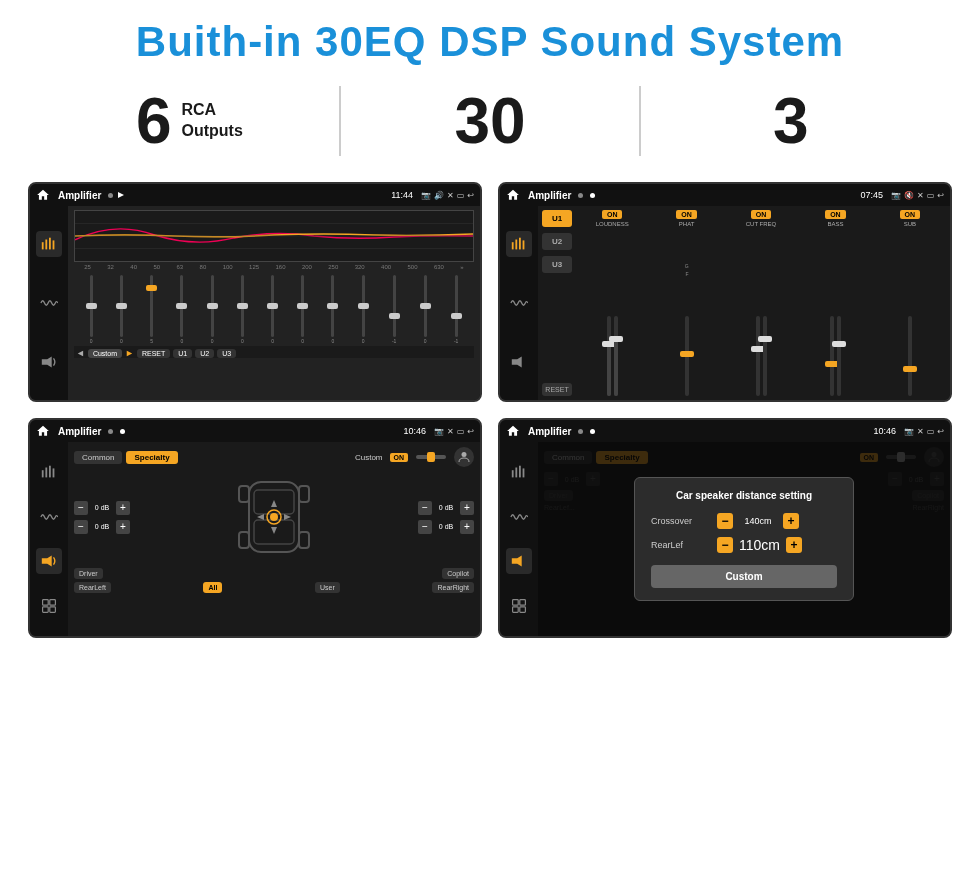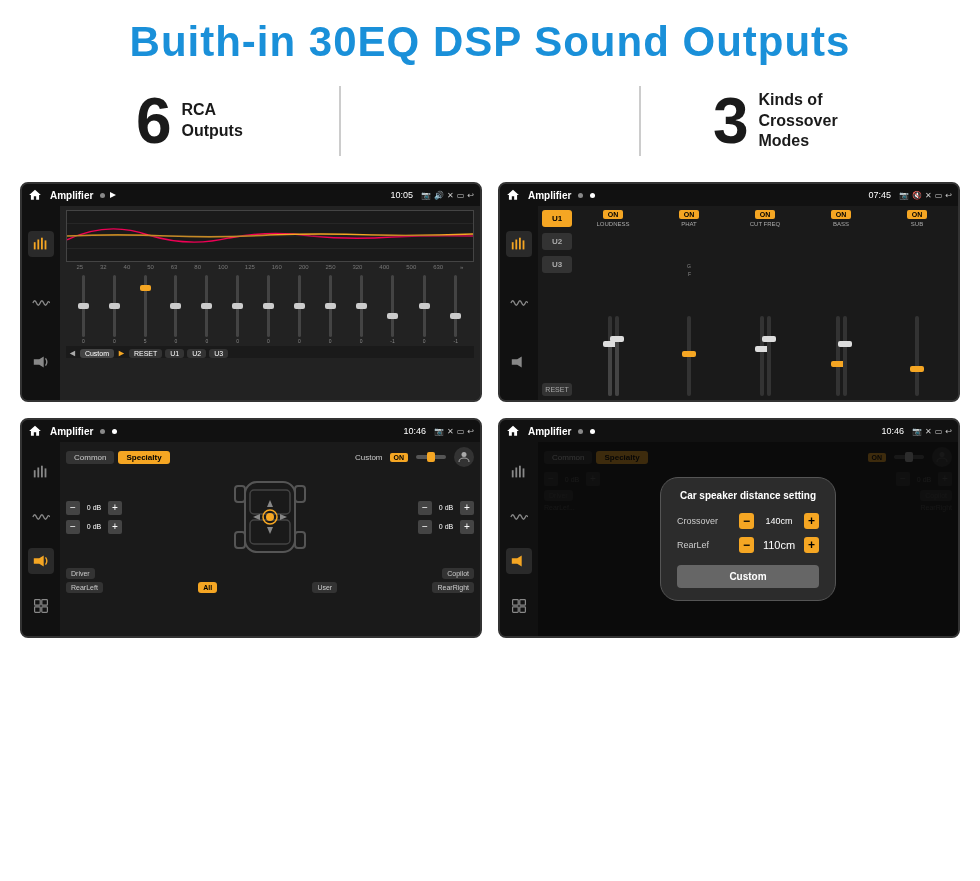--- a/index.html
+++ b/index.html
@@ -56,21 +56,21 @@
       height: 70px;
       background: #ccc;
       margin: 0 20px;
     }
 
     
     .screens-grid {
       display: grid;
       grid-template-columns: 1fr 1fr;
       gap: 16px;
-      padding: 8px 20px 20px;
+      padding: 8px 28px 20px;
     }
 
     
     .screen {
       background: #1a1a1a;
       border-radius: 8px;
       overflow: hidden;
       border: 2px solid #333;
       position: relative;
     }
@@ -131,53 +131,53 @@
       font-size: 14px;
       border-radius: 4px;
     }
     .sidebar-icon.active { background: #2a2a2a; color: #f5a623; }
 
   </style>
 </head>
 <body>
 
 <div class="header">
-  <h1>Buith-in 30EQ DSP Sound Outputs</h1>
+  <h1>Buith-in 30EQ DSP Sound System</h1>
 </div>
 
 <div class="stats-row">
   <div class="stat-item">
     <span class="stat-number">6</span>
     <span class="stat-label">RCA<br>Outputs</span>
   </div>
   <div class="stat-divider"></div>
   <div class="stat-item">
+    <span class="stat-number">30</span>
   </div>
   <div class="stat-divider"></div>
   <div class="stat-item">
     <span class="stat-number">3</span>
-    <span class="stat-label">Kinds of<br>Crossover Modes</span>
   </div>
 </div>
 
 <div class="screens-grid">
 
   <div class="screen screen-eq" style="height:220px; position:relative;">
 
     <div class="status-bar">
       <svg class="home-icon" viewBox="0 0 24 24">
           <path d="M10 20v-6h4v6h5v-8h3L12 3 2 12h3v8z" fill="#fff"></path>
         </svg>
       <span class="title">Amplifier</span>
       <span class="dot"></span>
       <svg width="8" height="8" viewBox="0 0 8 8">
           <polygon points="1,1 7,4 1,7" fill="#fff"></polygon>
         </svg>
       <span class="spacer"></span>
-      <span class="time">10:05</span>
+      <span class="time">11:44</span>
       <div class="icons">
         <span class="si">📷</span>
         <span class="si">🔊</span>
         <span class="si">✕</span>
         <span class="si">▭</span>
         <span class="si">↩</span>
       </div>
     </div>
 
     <div class="sidebar" style="position:absolute;left:0;top:22px;bottom:0;width:38px;background:#111;display:flex;flex-direction:column;align-items:center;justify-content:space-around;padding:8px 4px;">
@@ -669,34 +669,34 @@
       </div>
       <div style="display:flex;justify-content:space-between;margin-top:3px;opacity:0.4;">
         <span style="font-size:7px;color:#555;">RearLef...</span>
         <span style="font-size:7px;color:#f5a623;background:#f5a623;padding:1px 3px;border-radius:2px;color:#000;">All</span>
         <span style="font-size:7px;color:#555;">User</span>
         <span style="font-size:7px;color:#555;">RearRight</span>
       </div>
     </div>
 
     <div style="position:absolute;left:38px;top:22px;right:0;bottom:0;background:rgba(0,0,0,0.55);z-index:10;display:flex;align-items:center;justify-content:center;">
-      <div style="background:#2c2c2c;border:1px solid #555;border-radius:18px;padding:12px 16px;width:176px;">
+      <div style="background:#2c2c2c;border:1px solid #555;border-radius:6px;padding:12px 16px;width:220px;">
         <div style="font-size:10px;color:#fff;font-weight:bold;text-align:center;margin-bottom:12px;">Car speaker distance setting</div>
 
         <div style="display:flex;align-items:center;gap:6px;margin-bottom:8px;">
           <span style="font-size:9px;color:#ccc;width:60px;">Crossover</span>
           <div style="width:16px;height:16px;background:#f5a623;border-radius:3px;display:flex;align-items:center;justify-content:center;font-size:12px;color:#000;font-weight:bold;">−</div>
           <span style="font-size:9px;color:#fff;min-width:38px;text-align:center;">140cm</span>
           <div style="width:16px;height:16px;background:#f5a623;border-radius:3px;display:flex;align-items:center;justify-content:center;font-size:12px;color:#000;font-weight:bold;">+</div>
         </div>
 
         <div style="display:flex;align-items:center;gap:6px;margin-bottom:12px;">
           <span style="font-size:9px;color:#ccc;width:60px;">RearLef</span>
           <div style="width:16px;height:16px;background:#f5a623;border-radius:3px;display:flex;align-items:center;justify-content:center;font-size:12px;color:#000;font-weight:bold;">−</div>
-          <span style="font-size:11px;color:#fff;min-width:38px;text-align:center;">110cm</span>
+          <span style="font-size:14px;color:#fff;min-width:38px;text-align:center;">110cm</span>
           <div style="width:16px;height:16px;background:#f5a623;border-radius:3px;display:flex;align-items:center;justify-content:center;font-size:12px;color:#000;font-weight:bold;">+</div>
         </div>
 
         <div style="background:#666;color:#fff;font-size:10px;font-weight:bold;text-align:center;padding:6px 0;border-radius:4px;cursor:pointer;">Custom</div>
       </div>
     </div>
   </div>
 
 </div>
 

